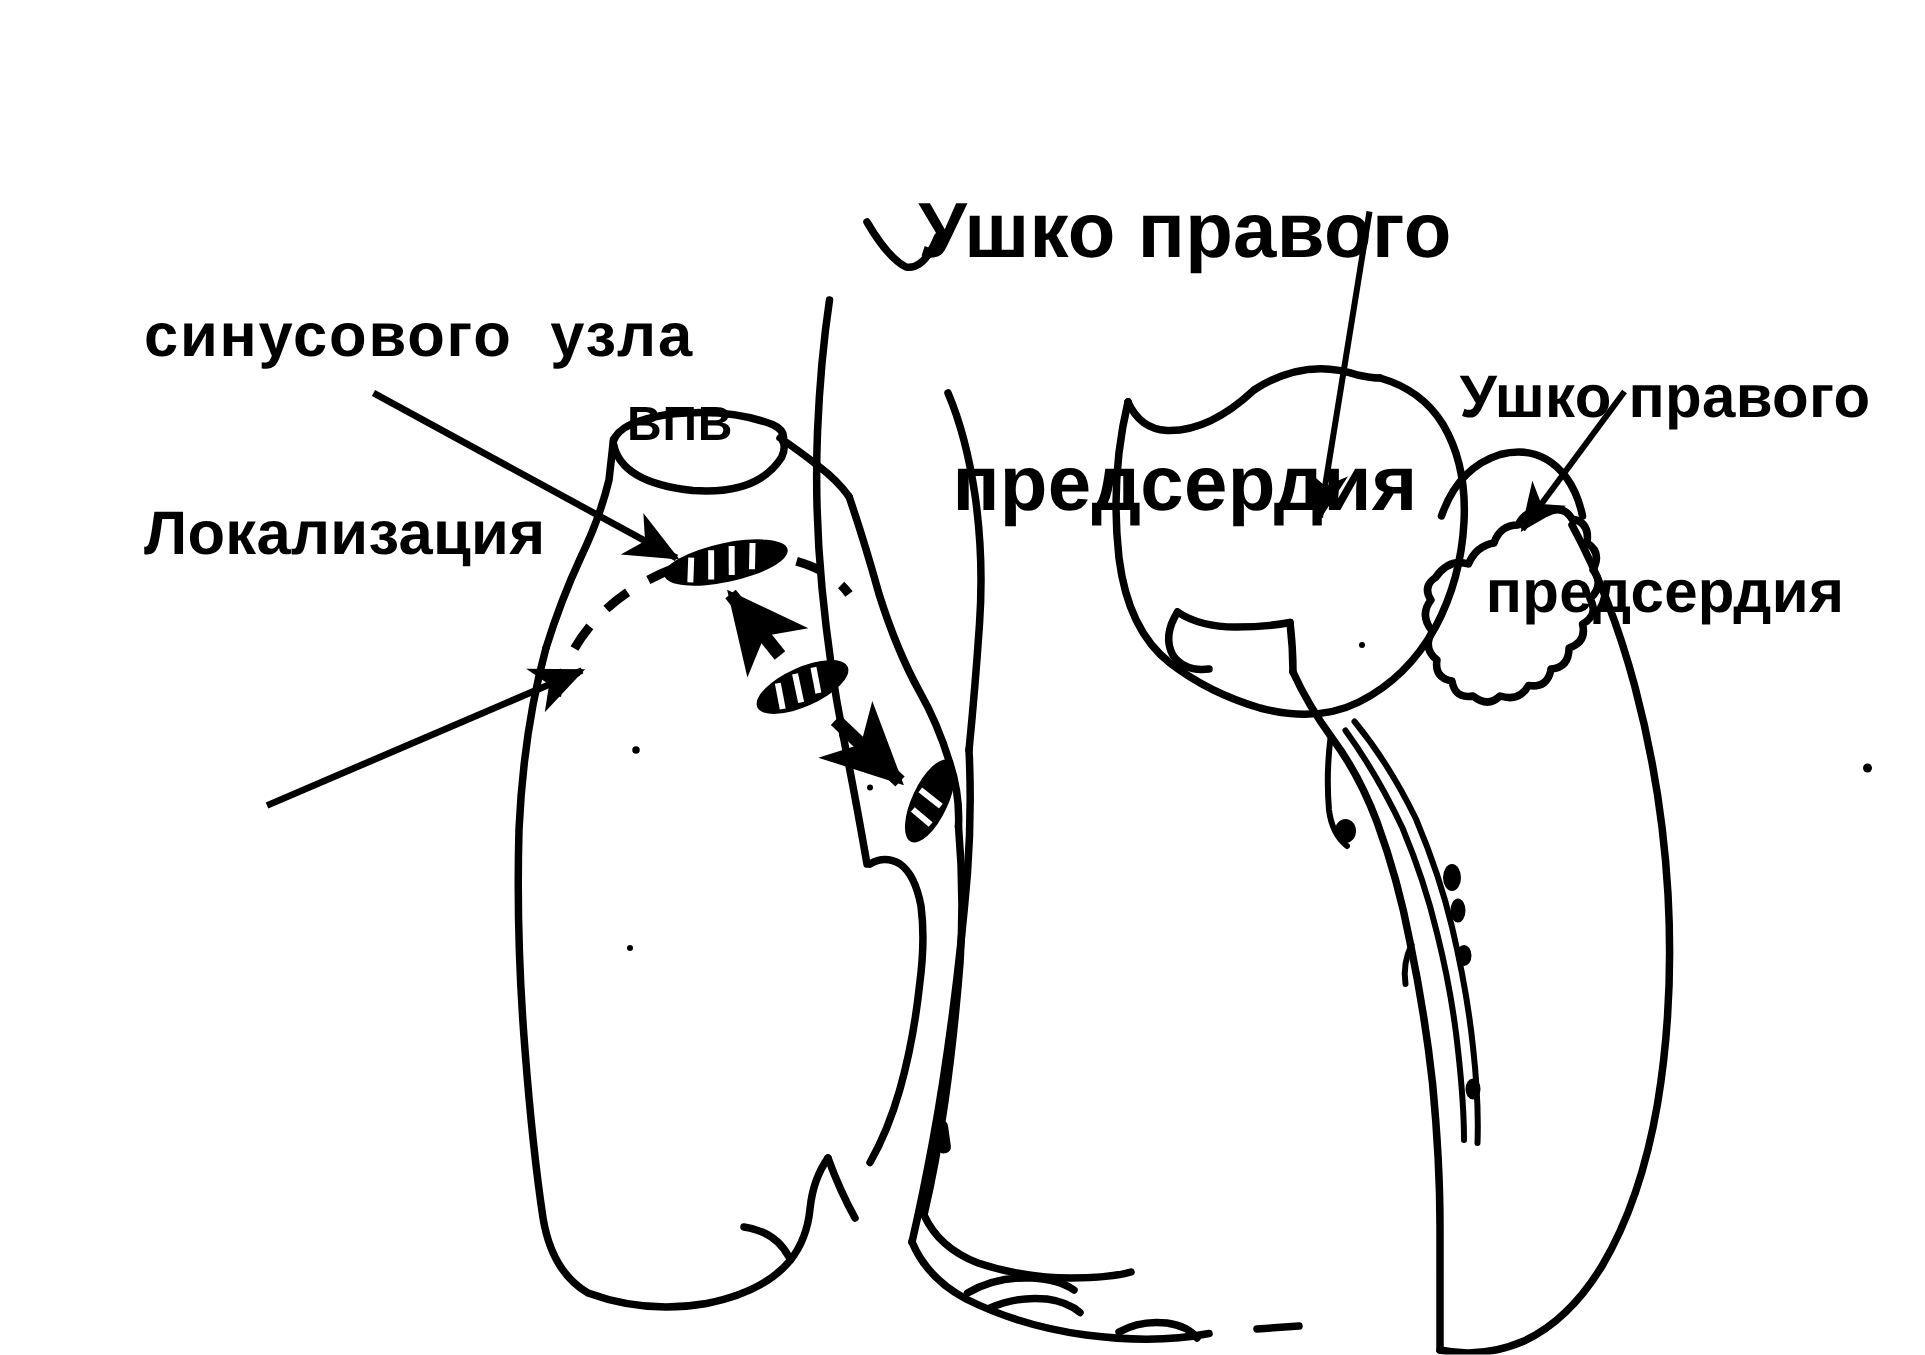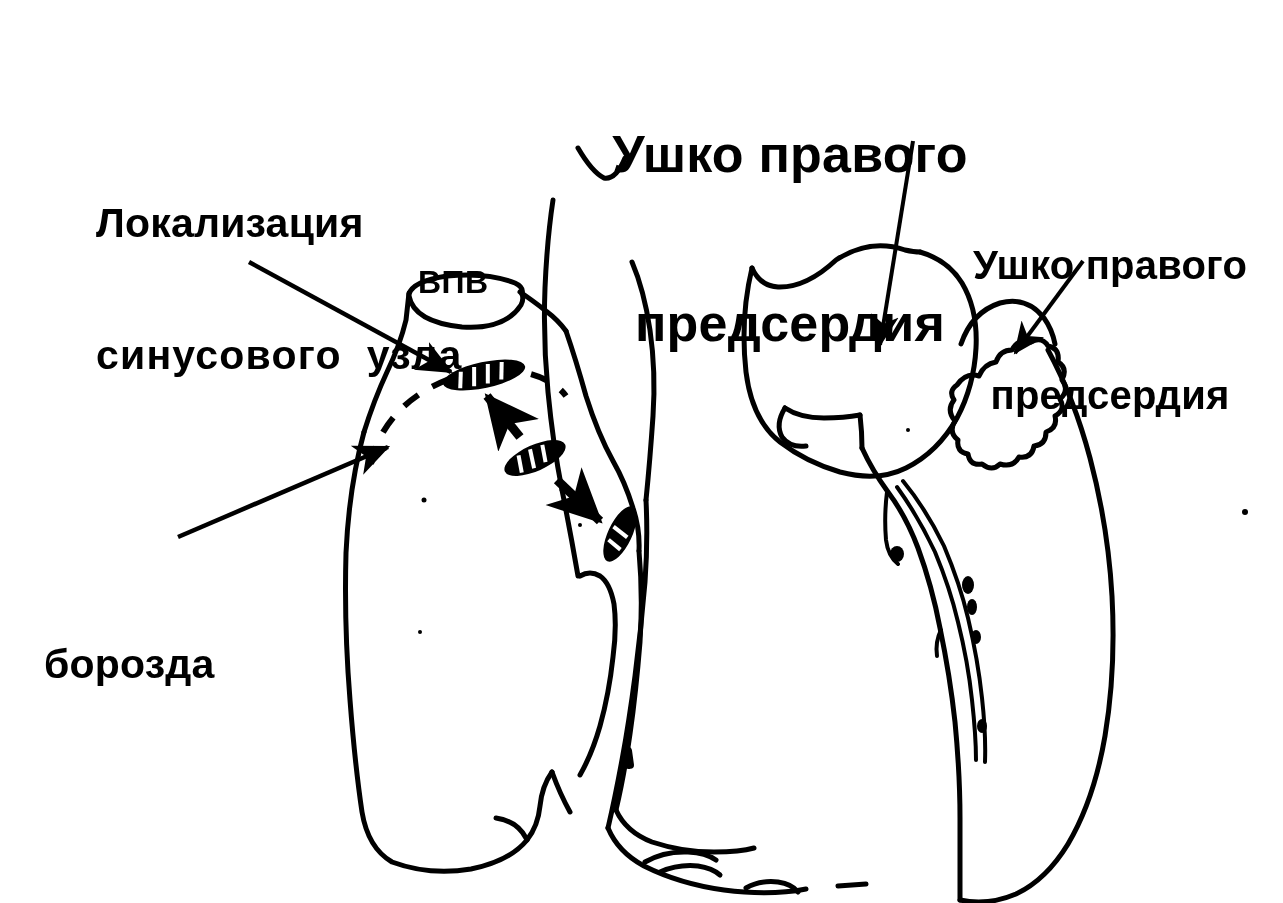--- a/index.html
+++ b/index.html
@@ -217,26 +217,25 @@
     <circle cx="385" cy="449" r="2"></circle>
     <circle cx="424" cy="500" r="2.5"></circle>
     <circle cx="420" cy="632" r="2"></circle>
     <circle cx="908" cy="430" r="2"></circle>
     <circle cx="1245" cy="512" r="3"></circle>
     <circle cx="580" cy="525" r="2"></circle>
   </g>
 </svg>
 
 <div class="lbl" id="label-sinus-node-localization">
+  <span class="ln ln2">синусового  узла</span>
   <span class="ln">Локализация</span>
-  <span class="ln ln2">синусового  узла</span>
 </div>
 
 <div class="lbl" id="label-crista-terminalis">
-  <span class="ln">борозда</span>
 </div>
 
 <div class="lbl" id="label-svc">ВПВ</div>
 
 <div class="lbl" id="label-right-atrial-appendage">
   <span class="ln">Ушко правого</span>
   <span class="ln">предсердия</span>
 </div>
 
 <div class="lbl" id="label-left-atrial-appendage">

